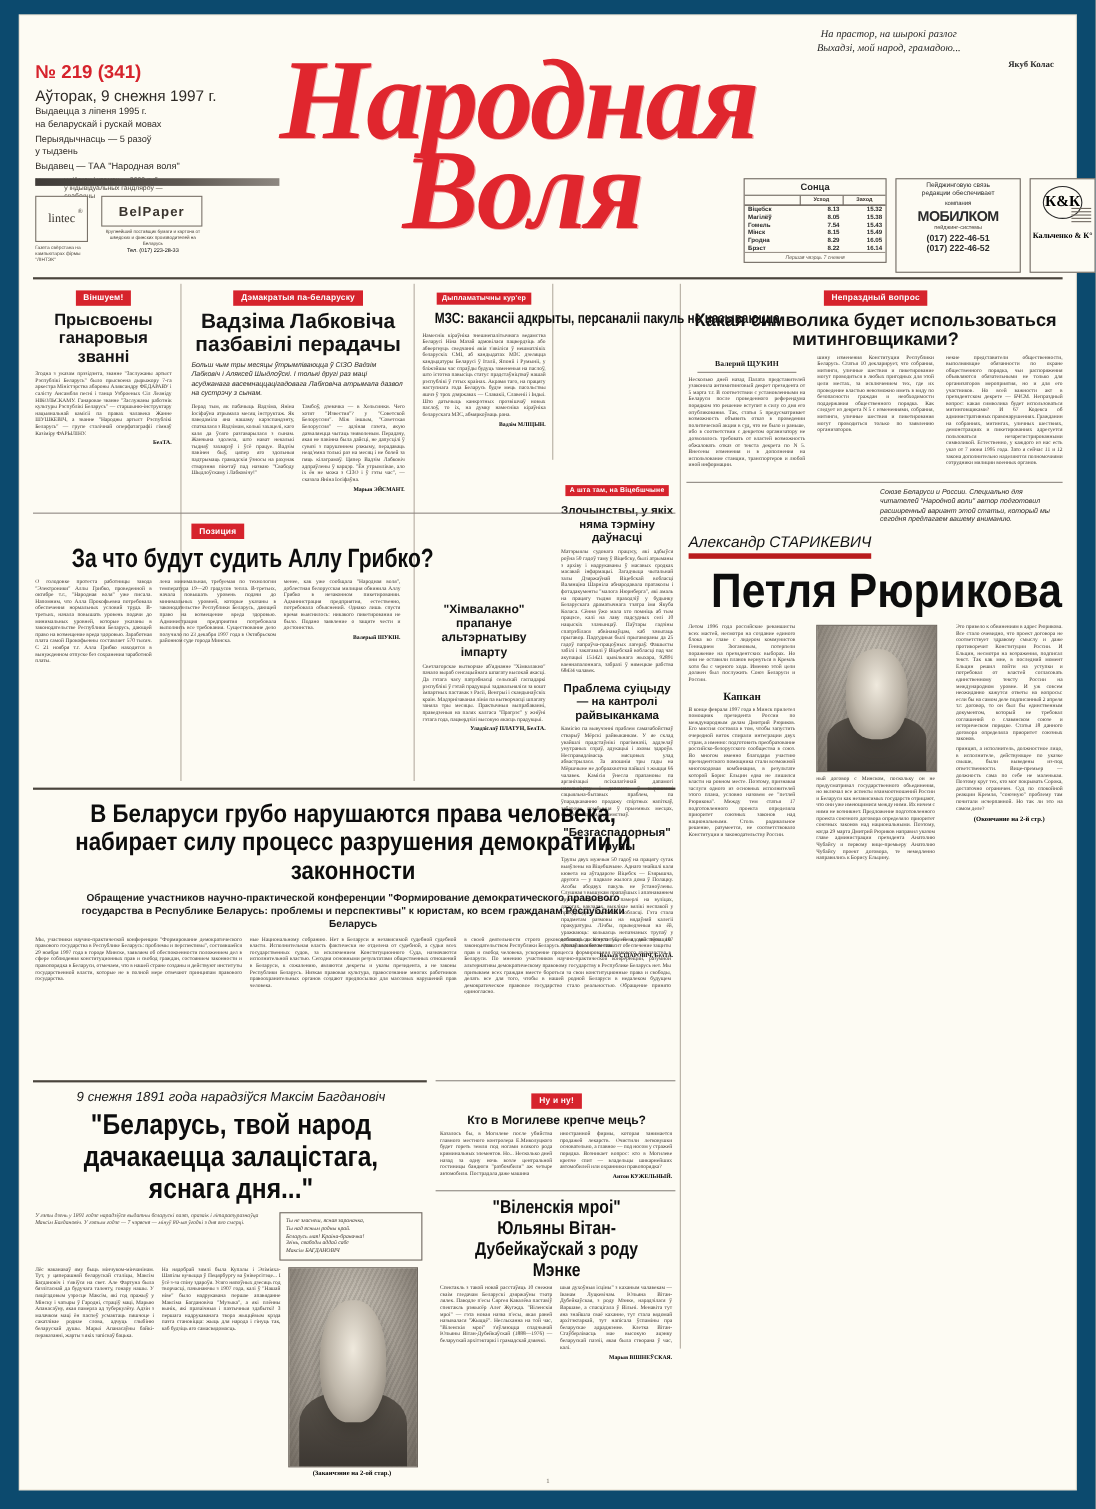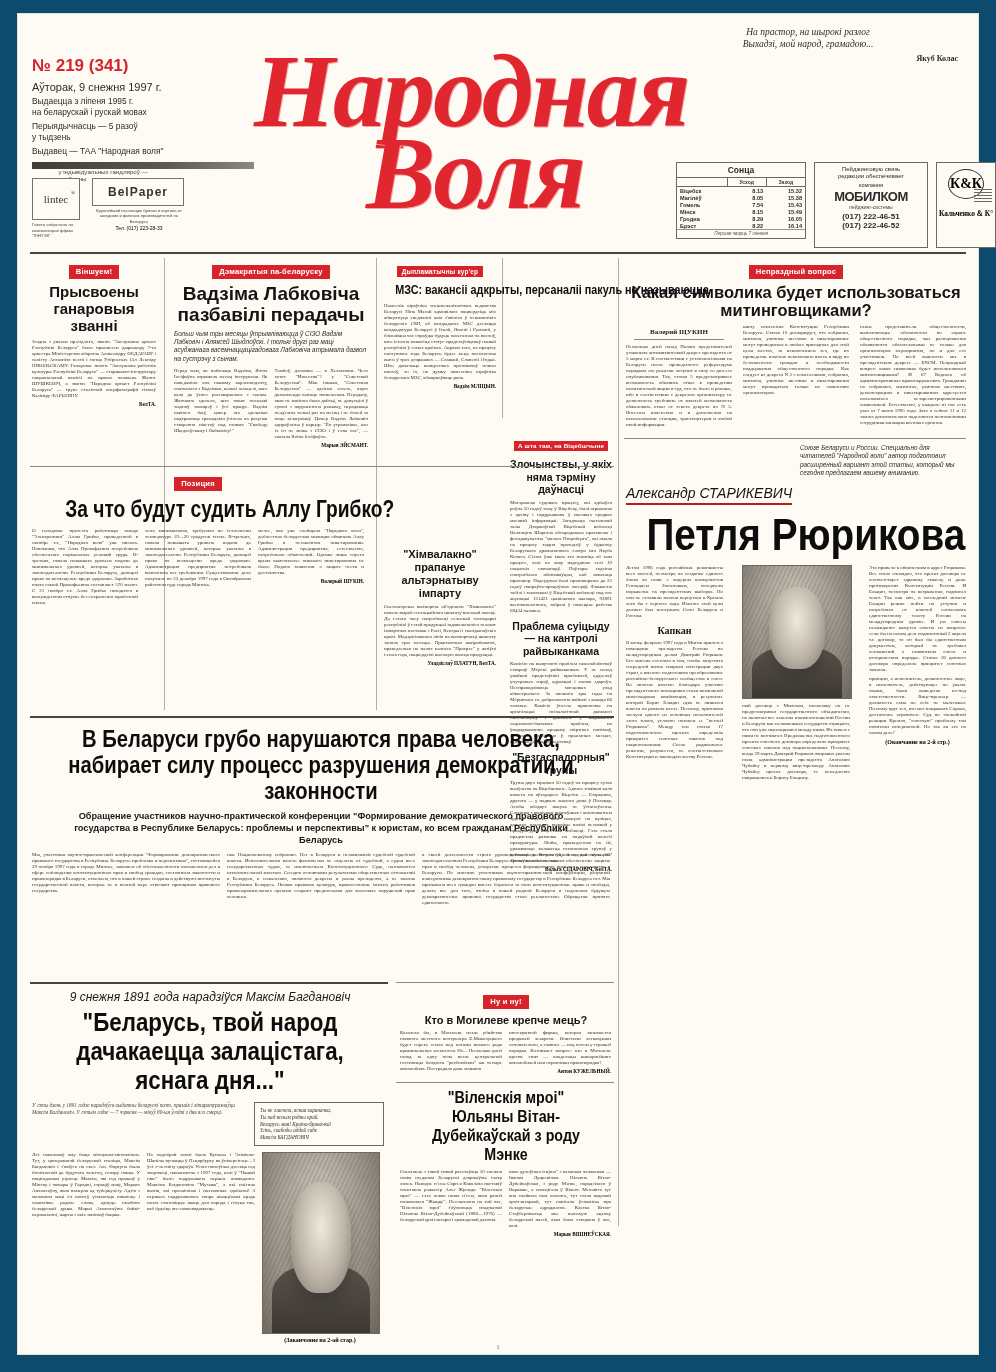--- a/index.html
+++ b/index.html
@@ -32,21 +32,21 @@
   }
   .epigraph .sig{display:block;text-align:right;font-style:normal;
     font-family:"Liberation Serif",serif;font-size:8px;margin-top:3px;font-weight:bold;}
   .issue-no{
     position:absolute;left:14px;top:42px;
     font-family:"Liberation Sans",sans-serif;font-weight:bold;
     font-size:17px;color:#d6232c;letter-spacing:0px;
   }
   .imprint{position:absolute;left:14px;top:68px;width:196px;color:#2e2a26;}
   .imprint .l{font-family:"Liberation Sans",sans-serif;font-size:8.4px;line-height:11px;display:block;}
-  .imprint .l.big{font-size:11px;margin-bottom:3px;}
+  .imprint .l.big{font-size:14px;margin-bottom:3px;}
   .imprint .cost-row{display:flex;gap:4px;margin-top:3px;}
   .imprint .cost-lbl{font-family:"Liberation Sans",sans-serif;font-size:8.4px;}
   .imprint .cost-val{font-family:"Liberation Sans",sans-serif;font-size:6.2px;line-height:7.6px;color:#4a443c;}
   .rule-bar{position:absolute;left:14px;top:148px;width:222px;height:7px;
      background:linear-gradient(90deg,#403c38 0%,#5e5852 60%,#8d8780 100%);}
   .logo-row{position:absolute;left:14px;top:164px;display:flex;gap:10px;}
   .logo-box{border:1px solid #7a736a;background:#fdfbf3;}
   .lb1{width:46px;height:40px;display:flex;align-items:center;justify-content:center;}
   .lintec{font-family:"Liberation Serif",serif;font-size:11px;color:#3a342e;position:relative;}
   .lintec .star{position:absolute;right:-7px;top:-3px;font-size:6px;}
@@ -388,21 +388,21 @@
 Зато я сейчас 11 и 12 закона дополнительно наделяются полномочиями сотрудники милиции военных органов.</div>
     </div>
   </div>
 
   <div class="hline" style="left:606px;top:424px;width:342px;"></div>
   <div class="zone" style="left:608px;top:430px;width:340px;">
     <div style="display:flex;gap:10px;">
       <div class="deck" style="width:164px;margin:0;"></div>
       <div class="deck" style="width:164px;margin:0;">Союзе Беларуси и России. Специально для читателей "Народной воли" автор подготовил расширенный вариант этой статьи, который мы сегодня предлагаем вашему вниманию.</div>
     </div>
-    <div style="margin-top:6px;border-bottom:2px solid #b91c1c;display:inline-block;padding-bottom:1px;">
+    <div style="margin-top:6px;border-bottom:5px solid #b91c1c;display:inline-block;padding-bottom:1px;">
       <span style="font-family:'Liberation Sans',sans-serif;font-size:14px;font-style:italic;color:#141414;">Александр СТАРИКЕВИЧ</span>
     </div>
     <div class="hl-cond" style="font-size:44px;line-height:48px;margin-top:6px;transform:scaleX(0.88);">Петля Рюрикова</div>
 
     <div style="display:flex;gap:19px;margin-top:6px;">
       <div style="width:108px;">
         <div class="body-txt">Летом 1996 года российские реваншисты всех мастей, несмотря на создание единого блока во главе с лидером коммунистов Геннадием Зюгановым, потерпели поражение на президентских выборах. Но они не оставили планов вернуться в Кремль хотя бы с черного хода.
 
 Именно этой цели должен был послужить Союз Беларуси и России.</div>
         <div class="subhead-serif">Капкан</div>

